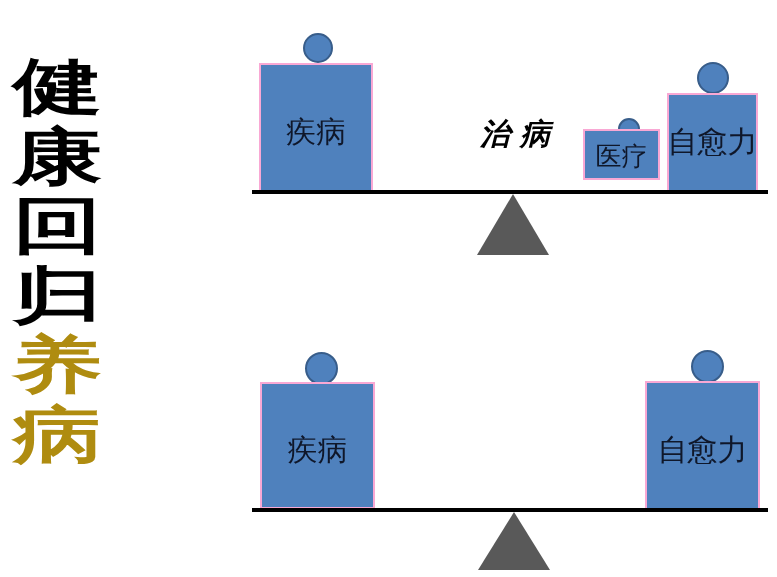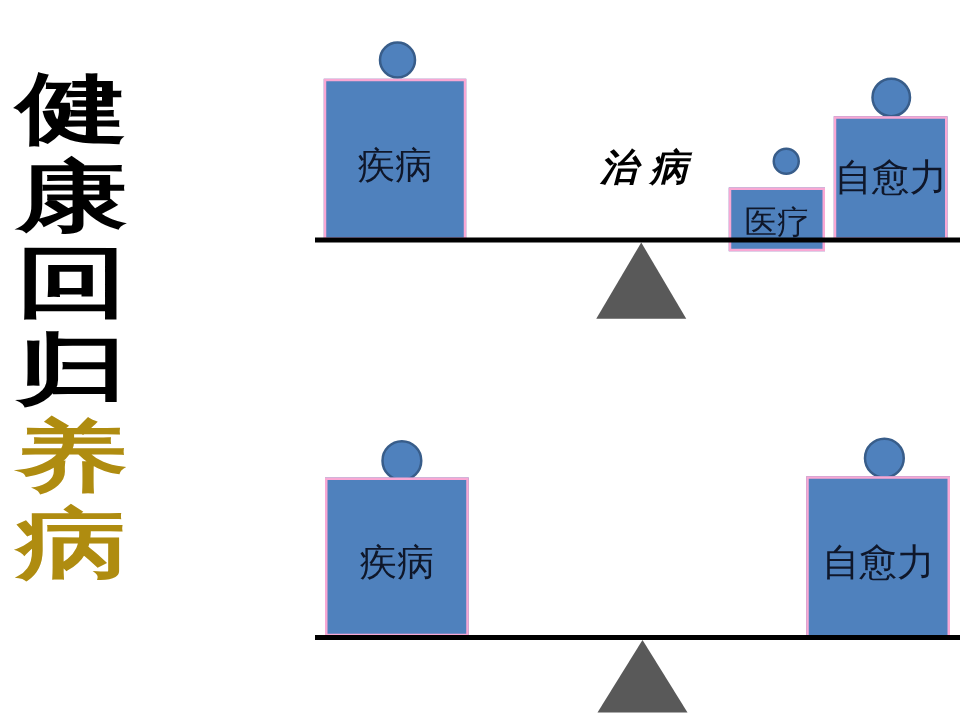--- a/index.html
+++ b/index.html
@@ -111,21 +111,21 @@
 <div class="abs" style="left:0;top:0;width:777px;height:300px;">
 
   <div class="head-circle" style="left:303px; top:33px; width:30px; height:30px;"></div>
   <div class="weight-box fs30" style="left:259px; top:63px; width:114px; height:129px;">
     <span class="box-label">疾病</span>
   </div>
 
   <div class="center-label" style="left:445px; top:114px;font-style:italic;">治病</div>
 
   <div class="head-circle" style="left:618px; top:118px; width:22px; height:22px;"></div>
-  <div class="weight-box fs26" style="left:583px; top:150px; width:77px; height:51px;">
+  <div class="weight-box fs26" style="left:583px; top:129px; width:77px; height:51px;">
     <span class="box-label" style="padding-top:4px;">医疗</span>
   </div>
 
   <div class="head-circle" style="left:697px; top:62px; width:32px; height:32px;"></div>
   <div class="weight-box fs30" style="left:667px; top:93px; width:91px; height:99px;">
     <span class="box-label" style="padding-top:0;">自愈力</span>
   </div>
 
   <div class="beam" style="left:252px; top:190px; width:516px;"></div>
   <div class="fulcrum" style="left:477px; top:194px; border-bottom:61px solid #595959;"></div>

